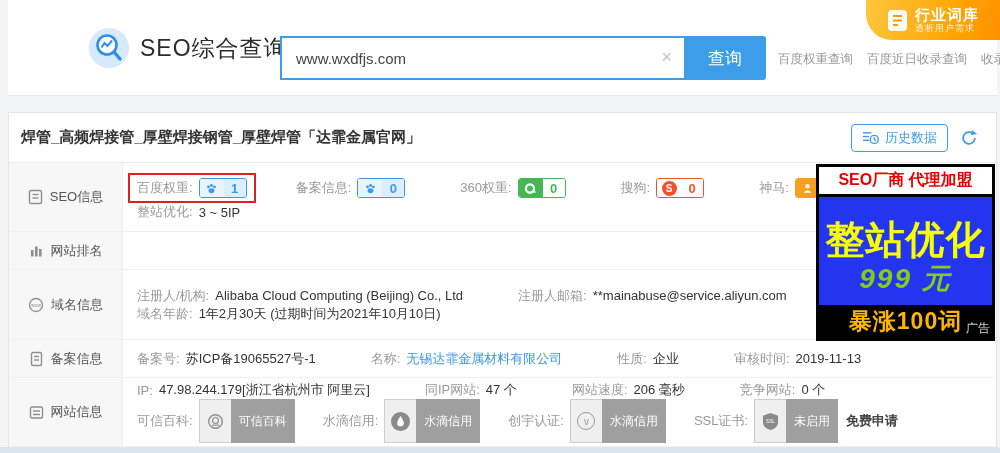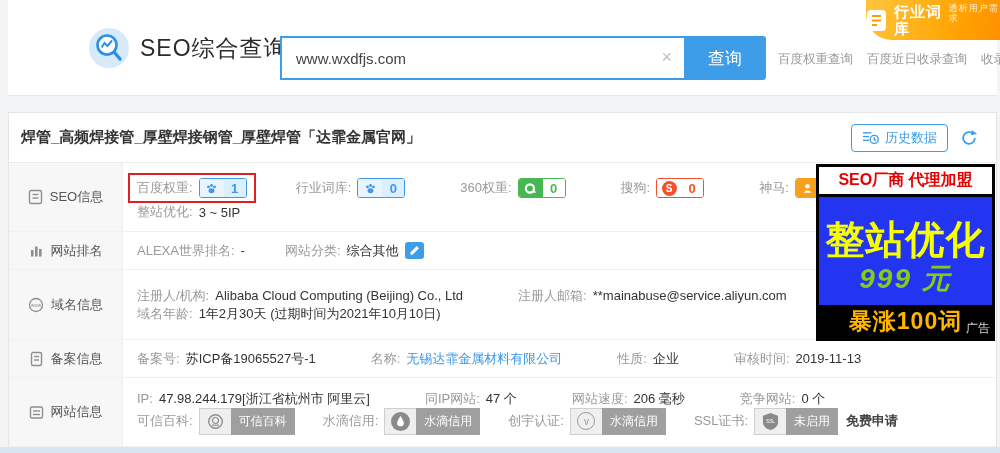--- a/index.html
+++ b/index.html
@@ -24,21 +24,21 @@
   .query-btn { width:82px; height:44px; background:#3d9de9; color:#fff; border:none;
     font-size:17px; cursor:pointer; border-radius:0 3px 3px 0;
     font-family:"Liberation Sans","DejaVu Sans",sans-serif; }
   .header-links { position:absolute; left:770px; top:51px; display:flex; gap:14px;
     font-size:12.5px; color:#999; white-space:nowrap; }
   .header-links span { cursor:pointer; }
   
   .ribbon { position:absolute; right:0; top:0; width:134px; height:40px; z-index:30;
     background:linear-gradient(105deg,#ffc63c 0%,#ffa200 70%,#ff9000 100%);
     border-radius:0 0 0 26px; display:flex; align-items:center; justify-content:center; gap:7px; }
-  .ribbon-txt { display:flex; flex-direction:row; line-height:1.15; }
+  .ribbon-txt { display:flex; flex-direction:column; line-height:1.15; }
   .ribbon-title { color:#fff; font-size:15px; font-weight:bold; letter-spacing:1px; }
   .ribbon-sub { color:rgba(255,255,255,.85); font-size:9px; letter-spacing:1px; }
   
   .panel { position:absolute; left:8px; top:112px; width:989px; height:335px;
     background:#fff; border:1px solid #e5e5e5; }
   .title-row { height:50px; display:flex; align-items:center; padding:0 12px;
     border-bottom:1px solid #ececec; }
   .page-title { font-size:15px; font-weight:bold; color:#333; }
   .history-btn { margin-left:auto; display:flex; align-items:center; gap:6px;
     border:1px solid #3d9de9; color:#3d9de9; border-radius:4px; padding:4px 10px;
@@ -77,21 +77,21 @@
   .b-shenma .ic { background:#f7a01d; }
   .b-shenma .num { color:#f7a01d; }
   .b-toutiao { border:1px solid #f4566b; }
   .b-toutiao .ic { width:28px; background:#fff; }
   .b-toutiao .num { color:#f4566b; }
   .tt-chip { background:#f4566b; color:#fff; font-size:7px; padding:1px 2px; border-radius:2px; white-space:nowrap; }
   
   .edit-ic { width:19px; height:17px; background:#3d9de9; border-radius:3px; margin-left:6px;
     display:inline-flex; align-items:center; justify-content:center; cursor:pointer; }
   
-  .tbadge { display:inline-flex; align-items:stretch; height:27px; cursor:pointer; }
+  .tbadge { display:inline-flex; align-items:stretch; height:44px; cursor:pointer; }
   .tic { width:32px; background:#efefef; border:1px solid #cfcfcf; border-right:none;
     display:flex; align-items:center; justify-content:center; }
   .ttxt { background:#9f9f9f; color:#fff; font-size:12px; display:flex; align-items:center;
     padding:0 8px; white-space:nowrap; }
   .dark-circ { width:19px; height:19px; border-radius:50%; background:#8a8a8a;
     display:flex; align-items:center; justify-content:center; }
   .vcert { width:18px; height:18px; border-radius:50%; border:1.5px solid #9a9a9a;
     color:#9a9a9a; font-size:10px; display:flex; align-items:center; justify-content:center; }
   .free-apply { margin-left:8px; color:#444; font-weight:bold; font-size:13px; cursor:pointer; }
   
@@ -201,21 +201,21 @@
                 <circle cx="6.5" cy="9" r="2.6"></circle>
                   <circle cx="12" cy="6.5" r="2.6"></circle>
                   <circle cx="17.5" cy="9" r="2.6"></circle>
                   <ellipse cx="12" cy="16" rx="5.4" ry="4.6"></ellipse>
               </svg>
             </span>
             <span class="num">1</span>
           </span>
         </span>
         <span class="gap40"></span>
-        <span class="lbl">行业词库:</span>
+        <span class="lbl">备案信息:</span>
         <span class="wbadge b-baidu">
           <span class="ic">
             <svg width="13" height="13" viewBox="0 0 24 24" fill="currentColor">
               <circle cx="6.5" cy="9" r="2.6"></circle>
                 <circle cx="12" cy="6.5" r="2.6"></circle>
                 <circle cx="17.5" cy="9" r="2.6"></circle>
                 <ellipse cx="12" cy="16" rx="5.4" ry="4.6"></ellipse>
             </svg>
           </span>
           <span class="num">0</span>
@@ -270,33 +270,20 @@
     <div class="row-label">
       <span>
         <svg width="15" height="15" viewBox="0 0 15 15">
           <rect x="2" y="7" width="2.6" height="6.5" fill="#8f8f8f"></rect>
             <rect x="6" y="3.5" width="2.6" height="10" fill="#8f8f8f"></rect>
             <rect x="10" y="6" width="2.6" height="7.5" fill="#8f8f8f"></rect>
         </svg>
       </span>
       <span>网站排名</span>
     </div>
-    <div class="row-content">
-      <div class="line">
-        <span class="lbl">ALEXA世界排名:</span>
-        <span class="val gap40">-</span>
-        <span class="lbl">网站分类:</span>
-        <span class="val">综合其他</span>
-        <span class="edit-ic">
-          <svg width="11" height="11" viewBox="0 0 16 16">
-              <path d="M11.2 1.6 l3.2 3.2 L5.2 14 H2 v-3.2 Z" fill="#fff"></path>
-            </svg>
-        </span>
-      </div>
-    </div>
   </div>
 
   <div class="row" style="height:70px;">
     <div class="row-label">
       <span>
         <svg width="16" height="16" viewBox="0 0 16 16">
           <circle cx="8" cy="8" r="6.5" fill="none" stroke="#8f8f8f" stroke-width="1.3"></circle>
           <text x="8" y="10.3" font-size="4.6" text-anchor="middle" fill="#8f8f8f" font-family="Liberation Sans,sans-serif">www</text>
         </svg>
       </span>

